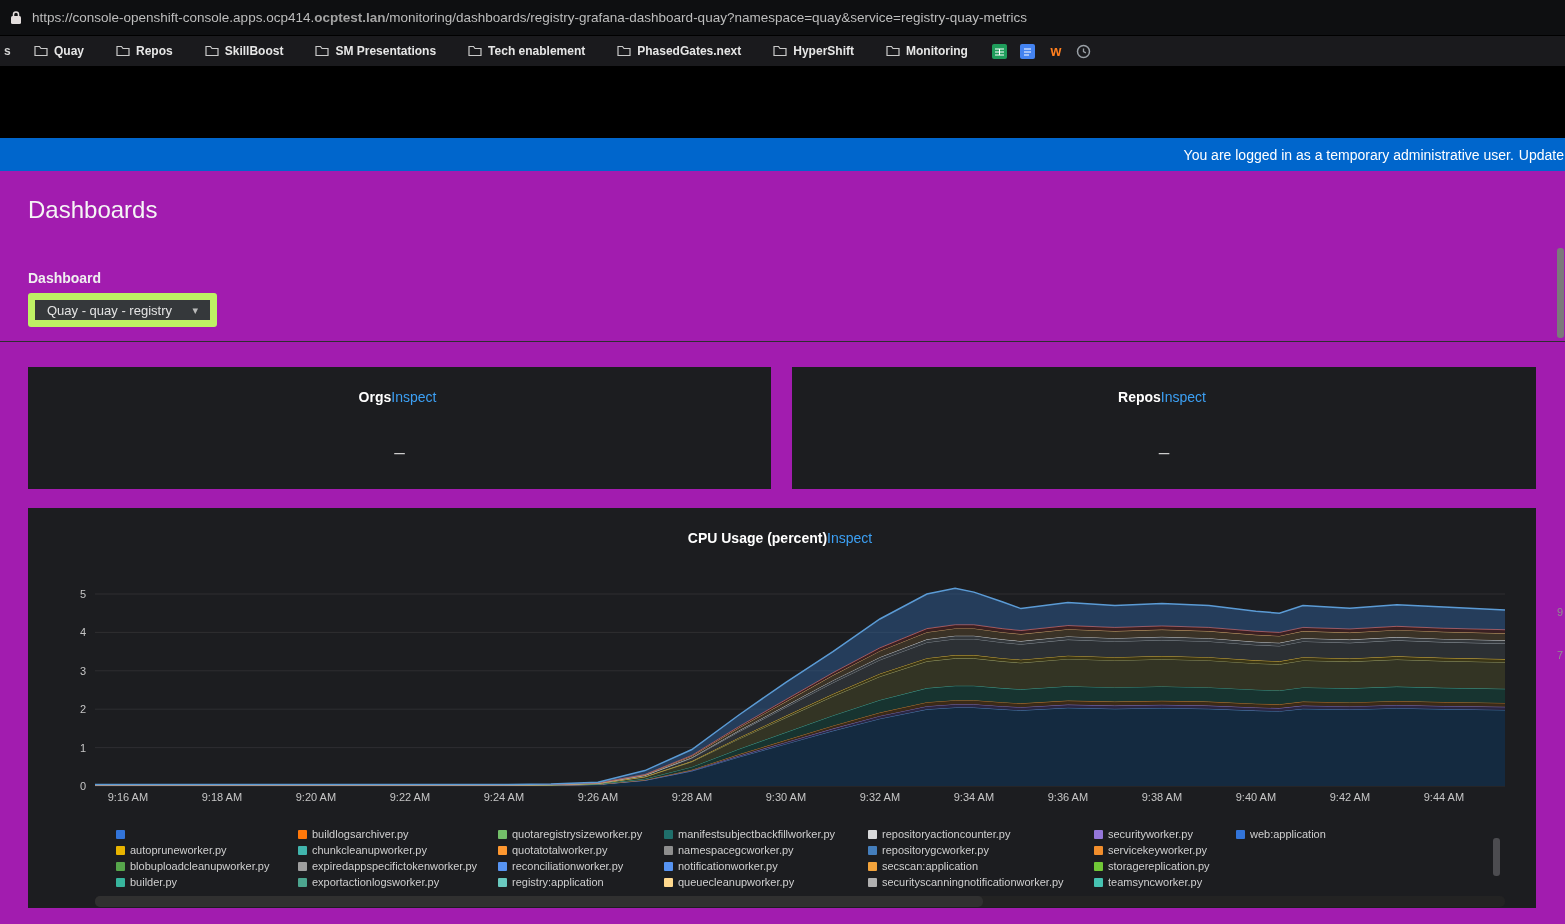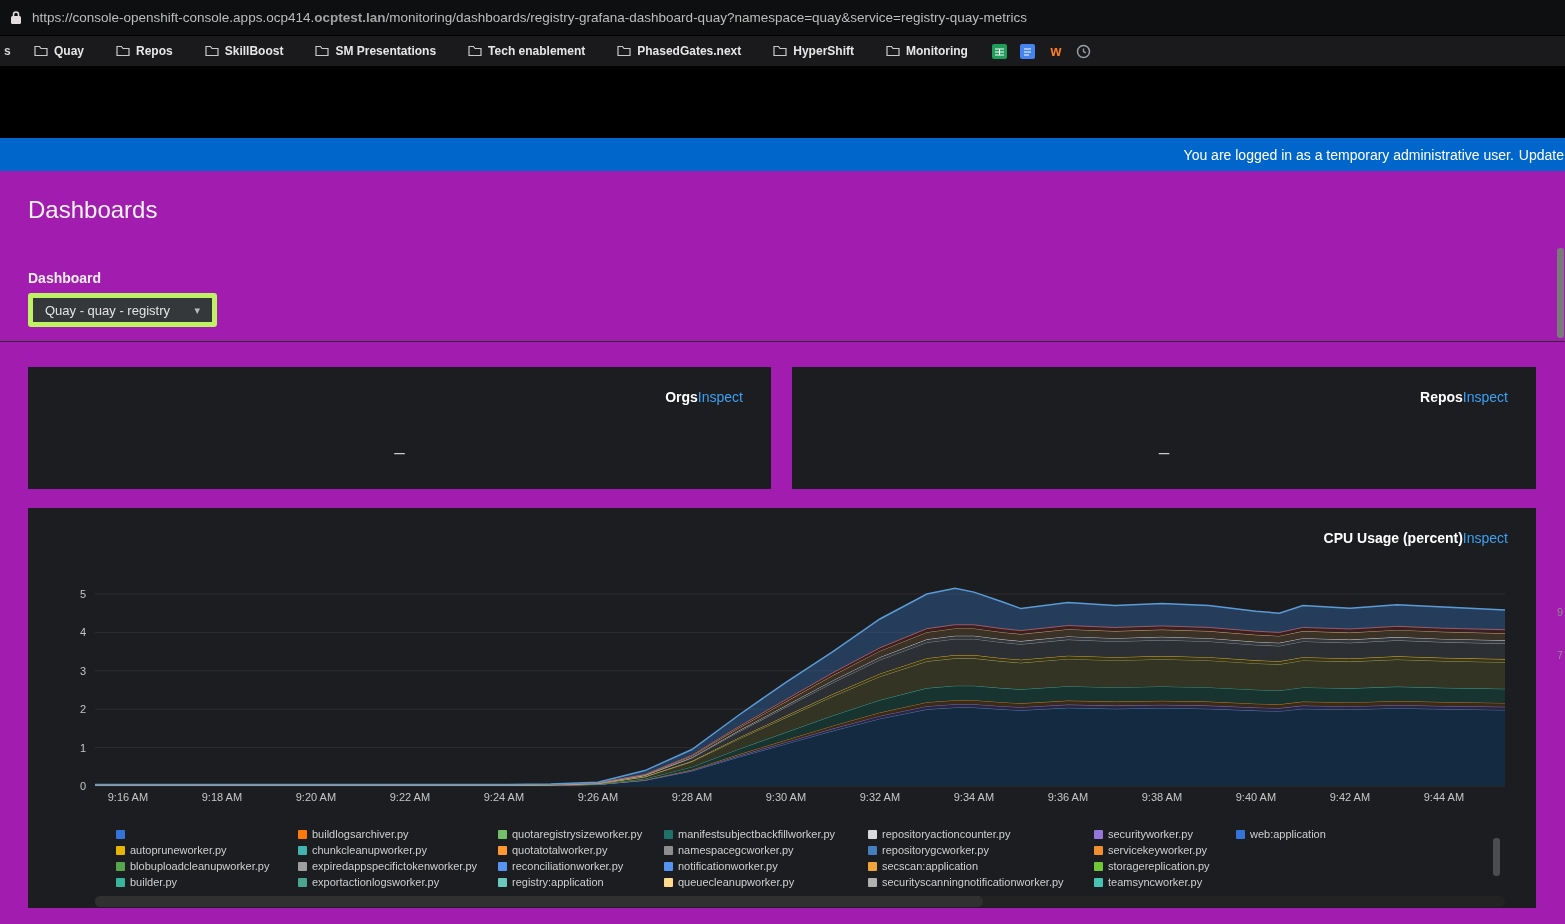--- a/index.html
+++ b/index.html
@@ -27,30 +27,30 @@
   .banner { position:absolute; left:0; top:138px; width:100%; height:33px; background:#0066cc;
             color:#fff; font-size:14px; display:flex; align-items:center; justify-content:flex-end;
             padding-right:1px; white-space:nowrap; overflow:hidden; }
   .banner .update { margin-left:5px; cursor:pointer; }
 
   
   .content { position:absolute; left:0; top:171px; width:100%; bottom:0; background:#a21caf; }
   .page-title { position:absolute; left:28px; top:25px; font-size:24px; font-weight:500; color:#f5f5f5; }
   .dash-label { position:absolute; left:28px; top:99px; font-size:14px; font-weight:700; color:#f0f0f0; }
   .select { position:absolute; left:28px; top:122px; width:189px; height:34px; background:#35383b;
-            border:5px solid #bef264; border-radius:3px; color:#e4e4e4; font-size:13px;
+            border:7px solid #bef264; border-radius:3px; color:#e4e4e4; font-size:13px;
             display:flex; align-items:center; justify-content:space-between; padding:0 12px; cursor:pointer; }
   .select .caret { color:#bbb; font-size:11px; }
   .divider { position:absolute; left:0; top:170px; width:100%; border-top:1px solid #2e2e31; }
 
   .card { position:absolute; background:#1c1d20; }
   .card-orgs  { left:28px;  top:196px; width:743px;  height:122px; }
   .card-repos { left:792px; top:196px; width:744px;  height:122px; }
   .card-cpu   { left:28px;  top:337px; width:1508px; height:400px; }
-  .card-header { display:flex; justify-content:flex-end; align-items:baseline; padding:22px 28px 0 24px; }
+  .card-header { display:flex; justify-content:center; align-items:baseline; padding:22px 28px 0 24px; }
   .card-title { font-size:14px; font-weight:700; color:#ffffff; }
   .inspect { font-size:14px; color:#3ca0f4; cursor:pointer; }
   .card-value { position:absolute; left:0; right:0; top:74px; text-align:center; color:#cccccc; font-size:19px; }
 
   
   #cpu-svg { position:absolute; left:0; top:58px; width:1508px; height:245px; }
   .tick { fill:#c6c6c6; font-size:11px; font-family:"Liberation Sans", sans-serif; }
 
   
   #legend { position:absolute; left:88px; top:318px; right:52px; height:70px; display:flex; overflow:hidden; }

